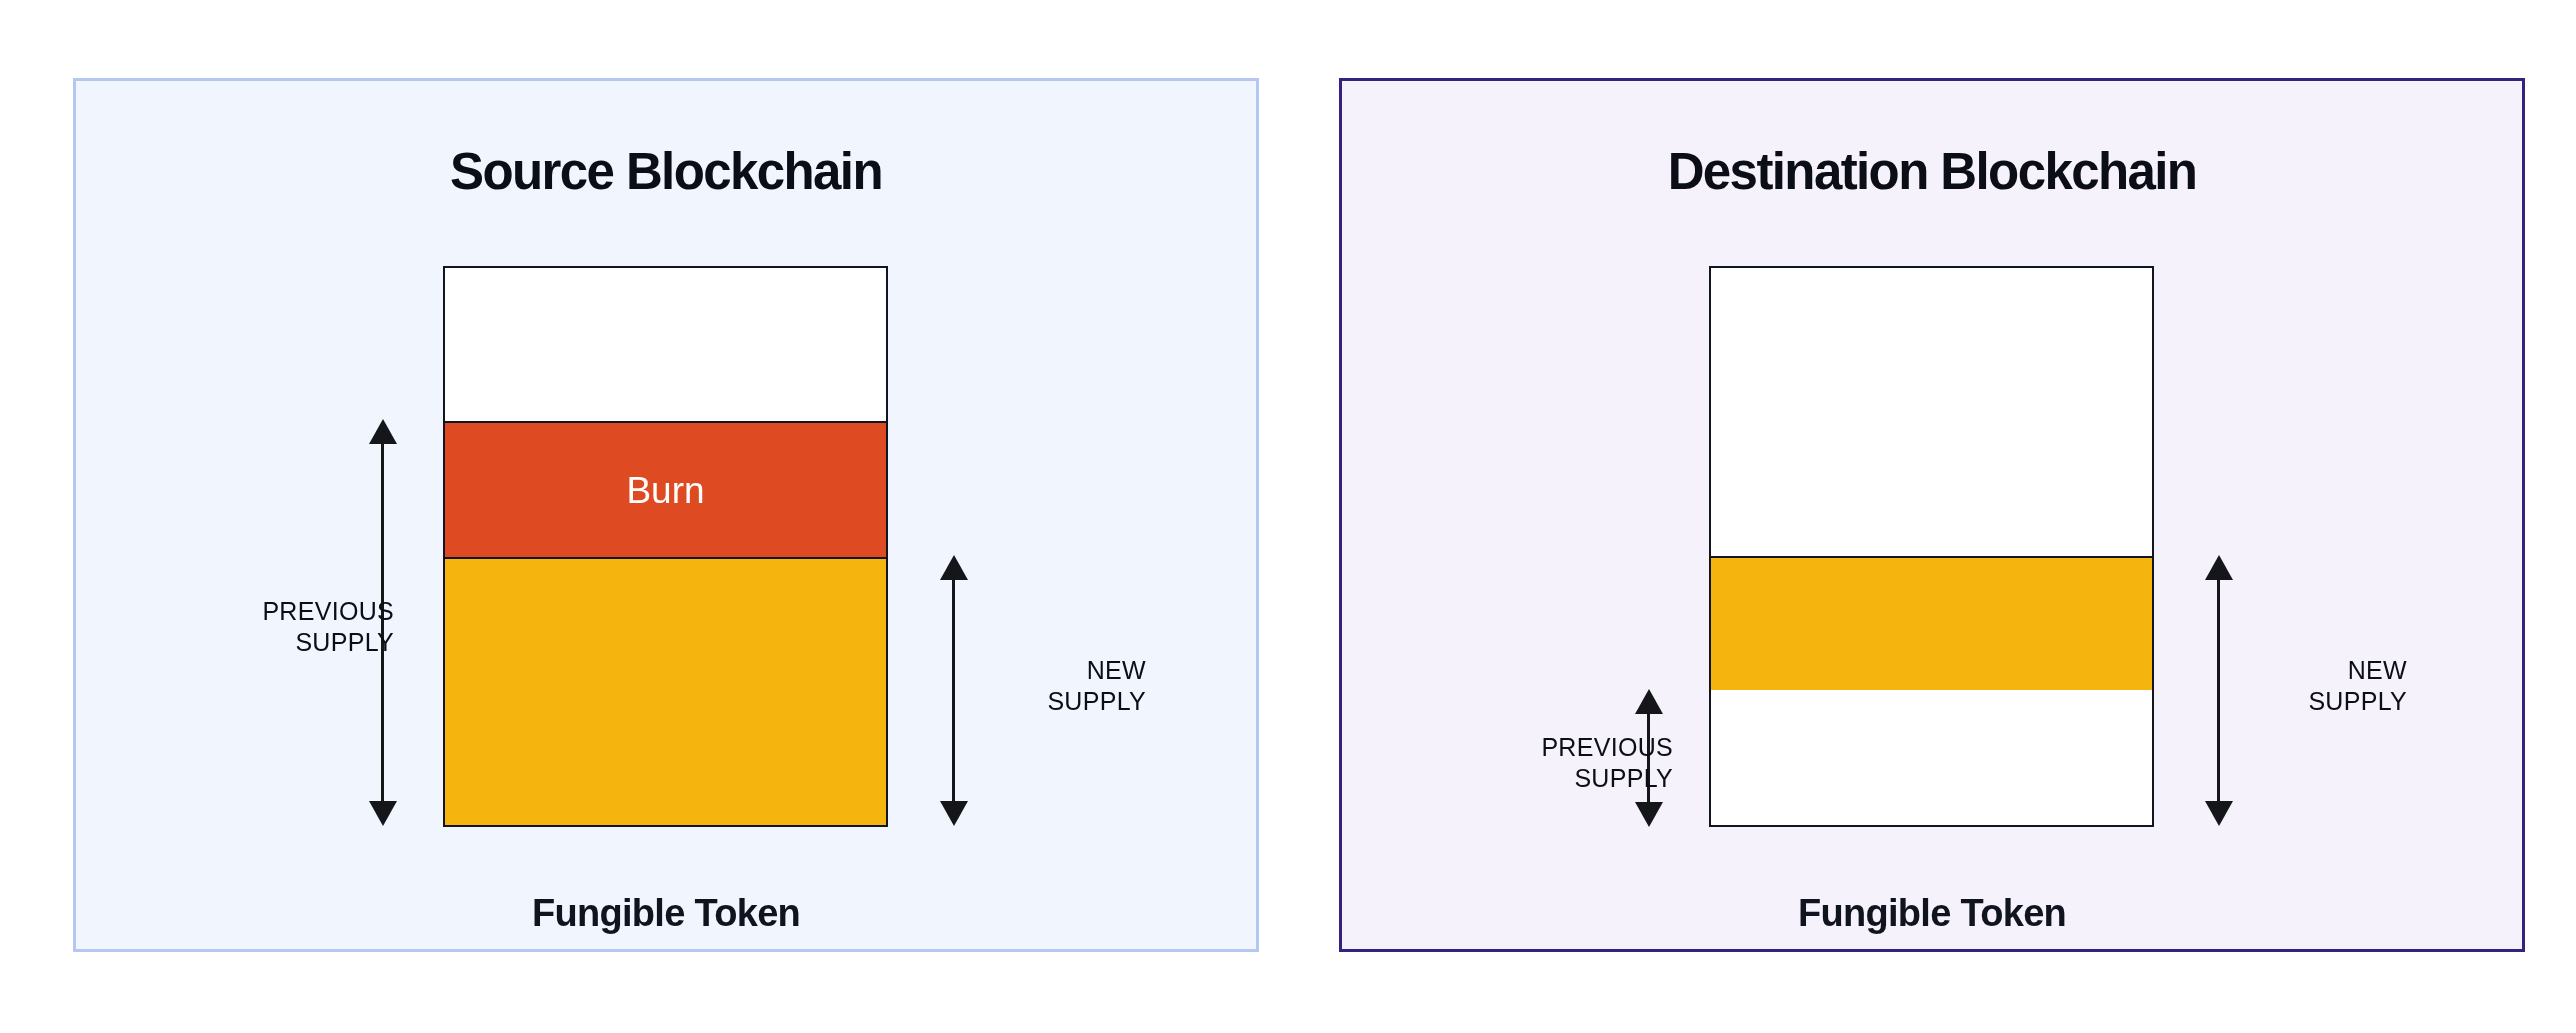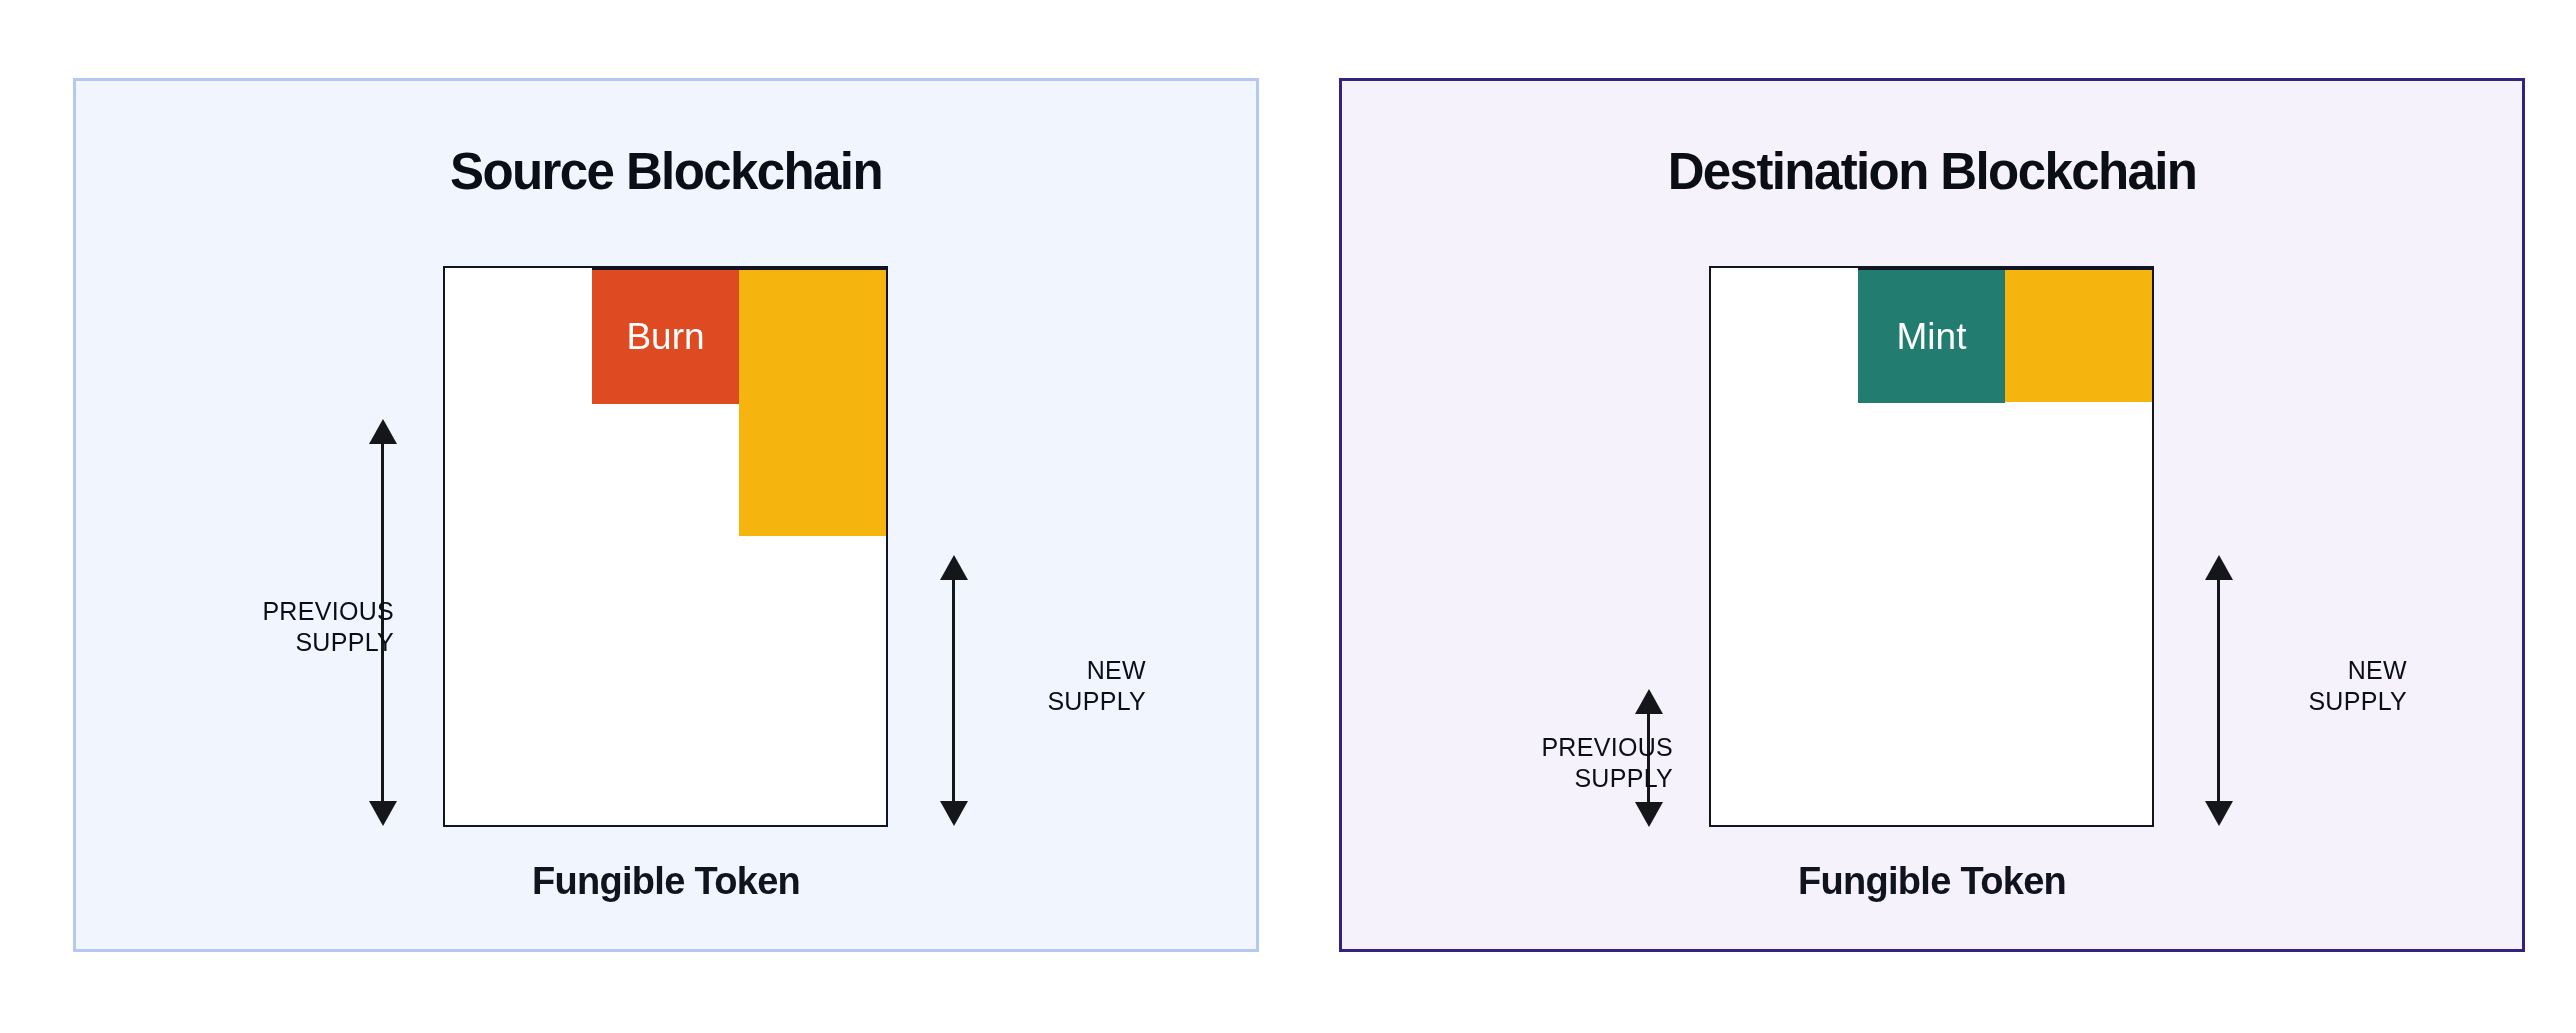--- a/index.html
+++ b/index.html
@@ -19,21 +19,21 @@
   .panel-title {
     position:absolute; left:0; top:65px; width:100%; text-align:center;
     font-size:51px; line-height:51px; font-weight:bold; letter-spacing:-1.6px;
     color:#0B0E16; white-space:nowrap;
   }
 
   
   .bar {
     position:absolute; left:367px; top:185px; width:445px; height:561px;
     box-sizing:border-box; border:2.6px solid #111523; background:#ffffff;
-    display:flex; flex-direction:row;
+    display:flex; flex-direction:column;
   }
   .seg { width:100%; box-sizing:border-box; display:flex; align-items:center; justify-content:center; }
   .seg + .seg { border-top:2.6px solid #111523; }
   .seg-label { color:#ffffff; font-size:37px; line-height:37px; }
 
   .p1-seg-empty { height:27.5%; background:#FFFFFF; }
   .p1-seg-burn  { height:24.4%; background:#DE4A21; }
   .p1-seg-prev  { height:48.1%; background:#F5B40E; }
 
   .p2-seg-empty { height:51.7%; background:#FFFFFF; }
@@ -67,21 +67,21 @@
     position:absolute; width:235px; text-align:right;
     font-size:25px; line-height:31px; letter-spacing:0.3px; color:#0B0E16;
   }
   .label-prev-1 { left:83px;  top:515px; }
   .label-new-1  { left:835px; top:574px; }
   .label-prev-2 { left:96px;  top:651px; }
   .label-new-2  { left:830px; top:574px; }
 
   
   .token-caption {
-    position:absolute; left:0; top:778px; width:100%; text-align:center;
+    position:absolute; left:0; top:810px; width:100%; text-align:center;
     font-size:38px; line-height:44px; font-weight:bold; letter-spacing:-0.7px;
     color:#10141F; white-space:nowrap;
   }
 </style>
 </head>
 <body>
 
 <div id="canvas">
 
   <div class="panel panel-source">
@@ -116,23 +116,20 @@
     </div>
 
     <div class="token-caption">Fungible Token</div>
   </div>
 
   <div class="panel panel-dest">
     <div class="panel-title">Destination Blockchain</div>
 
     <div class="bar">
       <div class="seg p2-seg-empty"></div>
-      <div class="seg p2-seg-mint">
-        <span class="seg-label">Mint</span>
-      </div>
       <div class="seg p2-seg-prev"></div>
     </div>
 
     <div class="varrow arrow-prev-2">
       <div class="head-up"></div>
       <div class="shaft"></div>
       <div class="head-down"></div>
     </div>
     <div class="supply-label label-prev-2">
       <div>PREVIOUS</div>

